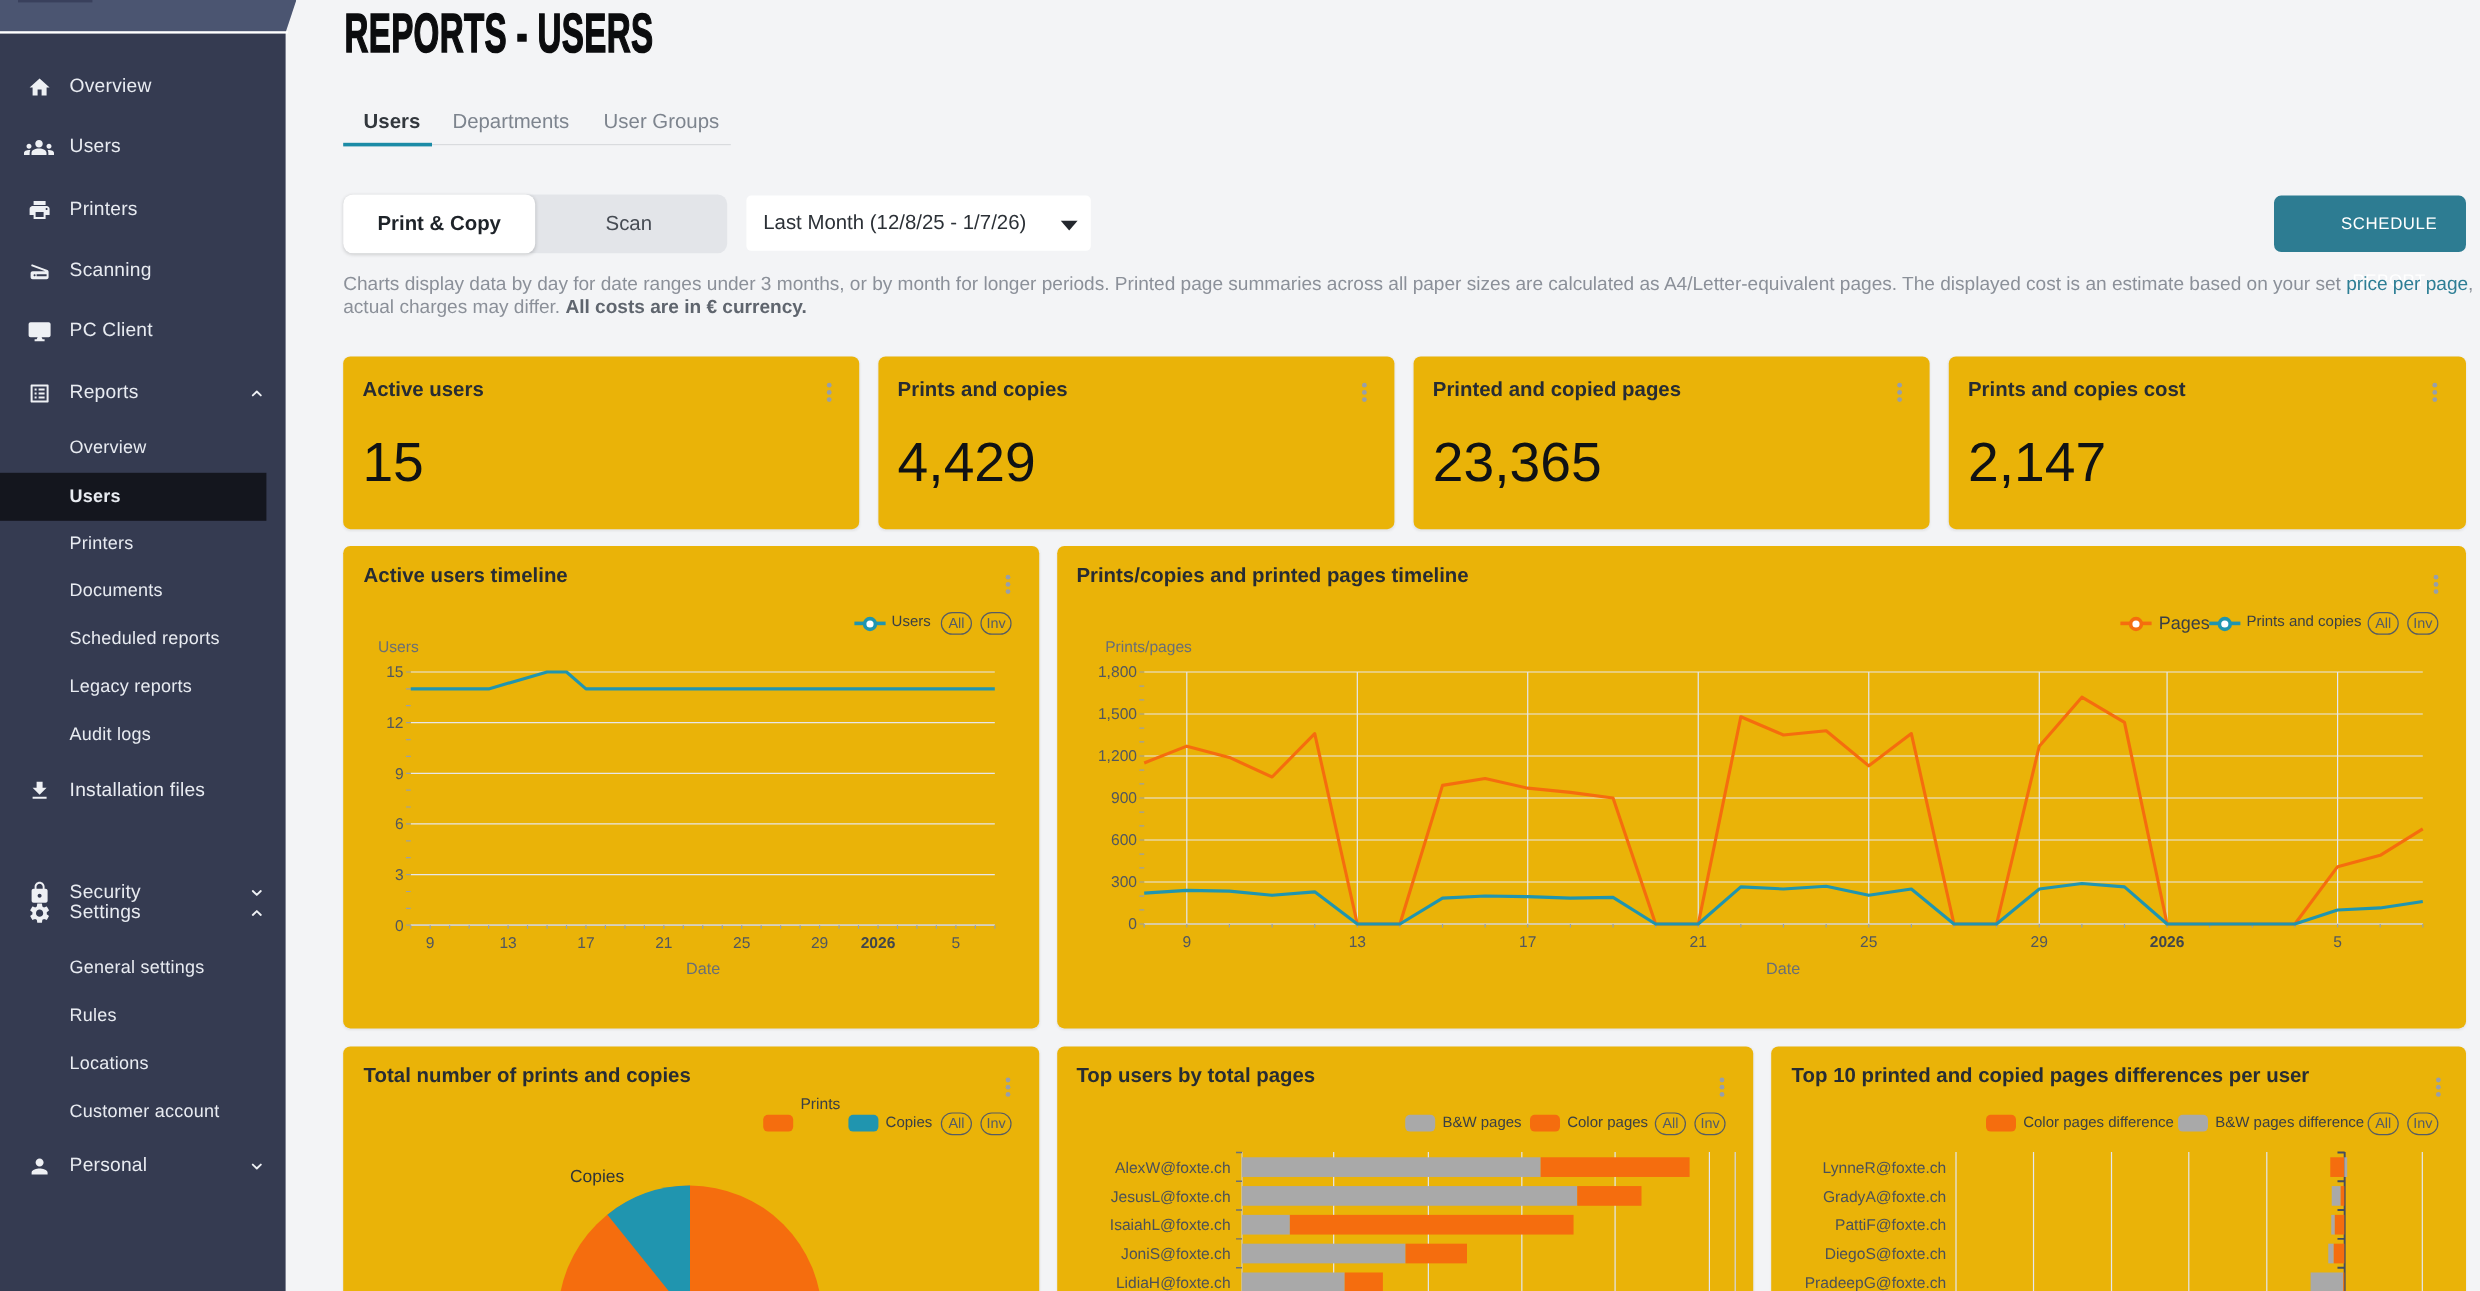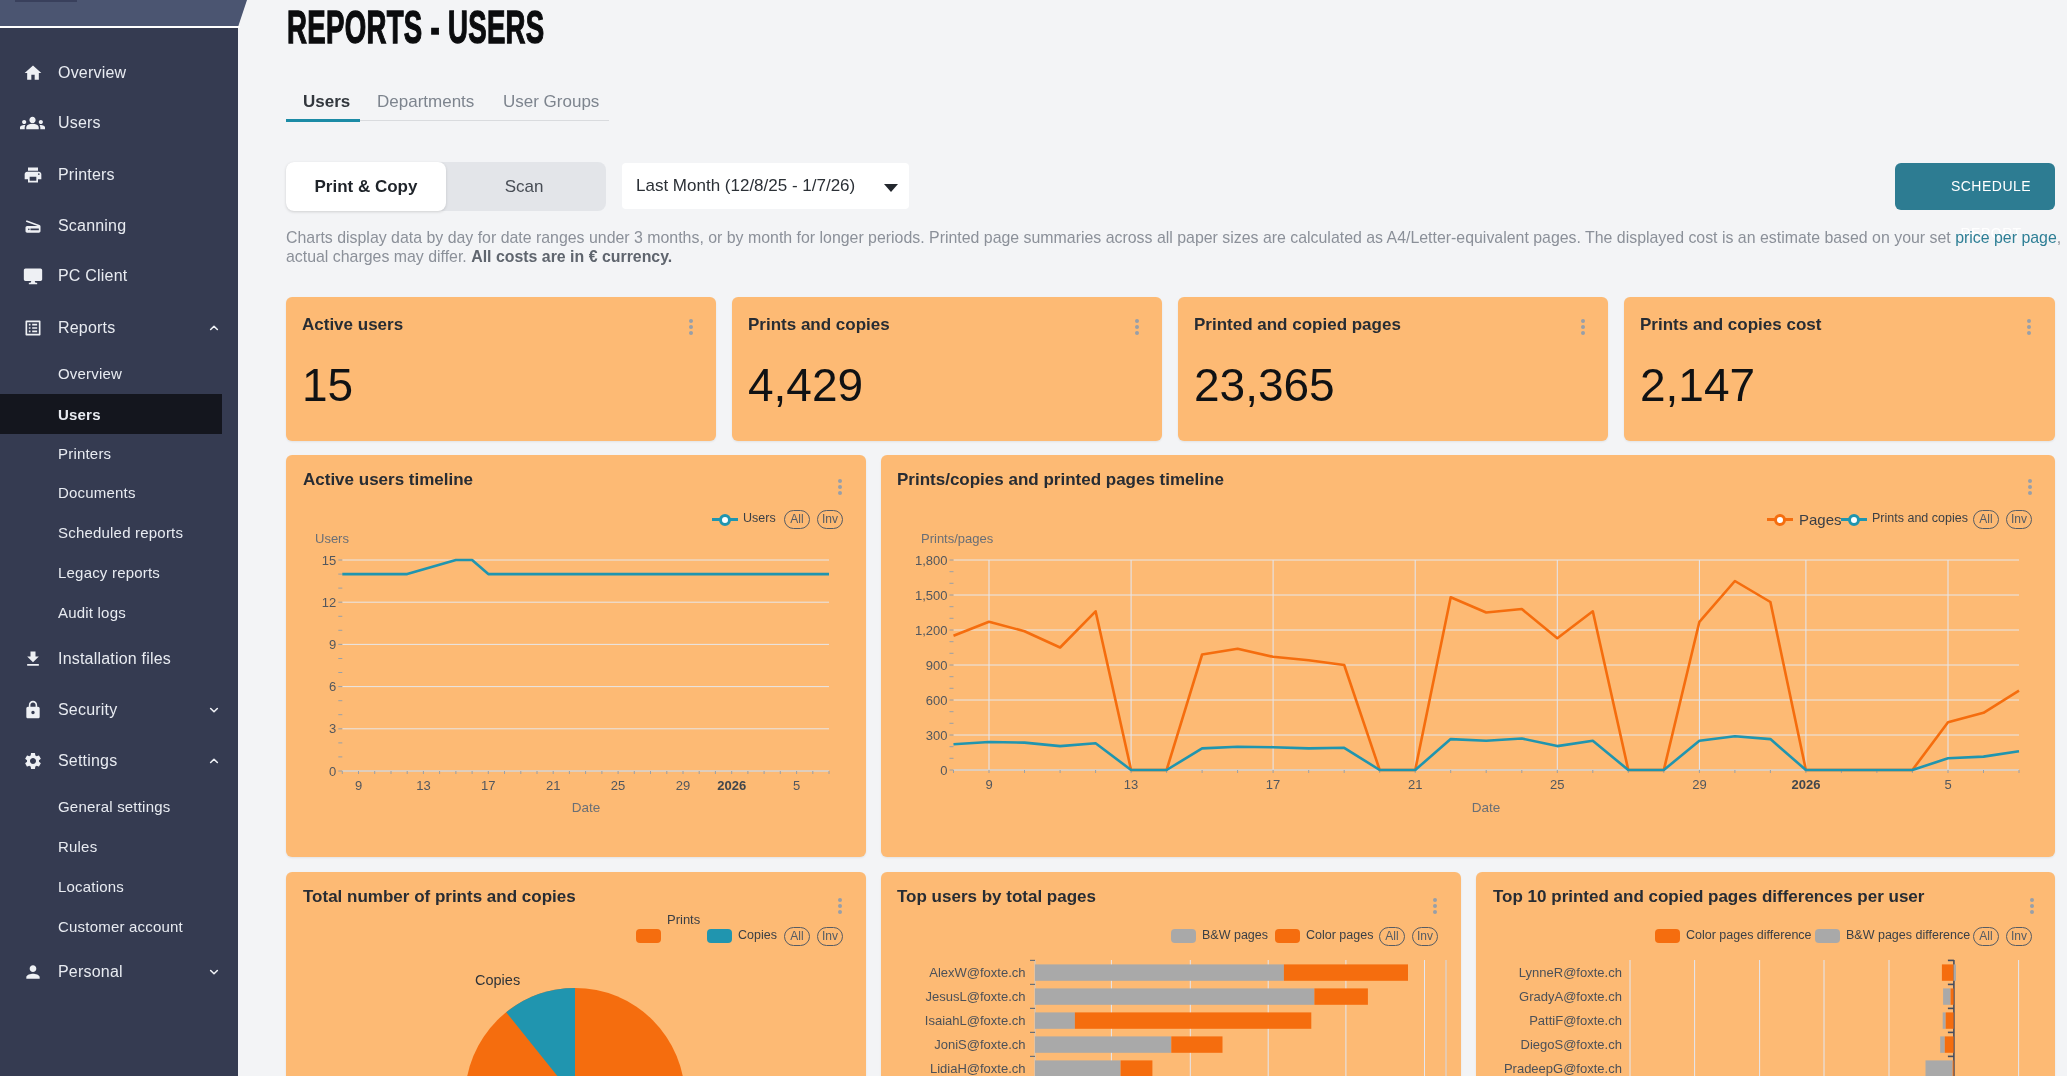--- a/index.html
+++ b/index.html
@@ -37,21 +37,21 @@
   #ddt { position:absolute; left:636px; top:163px; height:46px; line-height:46px; font-size:17px; color:#2b3036; z-index:3;}
   #ddc { position:absolute; left:884px; top:184px; width:0; height:0; border-left:7px solid transparent; border-right:7px solid transparent; border-top:8px solid #23272d; z-index:3;}
   
   #sched { position:absolute; left:1895px; top:163px; width:160px; height:47px; background:#2d7c92; border-radius:6px; color:#ffffff;
      font-size:14px; line-height:47px; text-align:center; letter-spacing:0.5px; z-index:2;padding-left:32px;}
   
   #para { position:absolute; left:286px; top:228px; width:1800px; font-size:15.9px; line-height:19px; color:#8b9099; z-index:2;}
   #para .bld { color:#5f656e; font-weight:bold; }
   #para a { color:#2d7e95; text-decoration:none; }
   
-  .card { position:absolute; background:#fdba74; border-radius:6px; box-shadow:0 1px 2px rgba(33,33,33,0.08); z-index:2;}
+  .card { position:absolute; background:#eab308; border-radius:6px; box-shadow:0 1px 2px rgba(33,33,33,0.08); z-index:2;}
   .ctitle { position:absolute; font-size:17px; font-weight:bold; color:#272c33; white-space:nowrap; }
   .kebab { position:absolute; width:4px; }
   .kebab span { display:block; width:4px; height:4px; border-radius:50%; background:#989fa8; margin-bottom:2px; }
   .statnum { position:absolute; left:16px; top:61px; font-size:46px; color:#101214; letter-spacing:0px;}
 </style>
 </head>
 <body>
 <div id="main"></div>
 <div id="sidebar"></div>
 <div id="band"></div>
@@ -116,21 +116,21 @@
   </div>
 <div class="nav sub" style="top:591.5px;">
     <span class="lbl">Audit logs</span>
   </div>
 <div class="nav" style="top:638.5px;">
     <svg class="ic" width="20" height="20" viewBox="0 0 24 24" fill="#eef0f4">
       <path d="M19 9h-4V3H9v6H5l7 7 7-7zM5 18v2h14v-2H5z"></path>
     </svg>
     <span class="lbl">Installation files</span>
   </div>
-<div class="nav" style="top:690px;">
+<div class="nav" style="top:724px;">
     <svg class="ic" width="20" height="20" viewBox="0 0 24 24" fill="#eef0f4">
       <path d="M18 8h-1V6c0-2.76-2.24-5-5-5S7 3.24 7 6v2H6c-1.1 0-2 .9-2 2v10c0 1.1.9 2 2 2h12c1.1 0 2-.9 2-2V10c0-1.1-.9-2-2-2zm-6 9c-1.1 0-2-.9-2-2s.9-2 2-2 2 .9 2 2-.9 2-2 2zm3.1-9H8.9V6c0-1.71 1.39-3.1 3.1-3.1 1.71 0 3.1 1.39 3.1 3.1v2z"></path>
     </svg>
     <span class="lbl">Security</span>
     <svg class="ch" width="16" height="24" viewBox="0 0 24 24" fill="none" stroke="#eef0f4" stroke-width="2.4" stroke-linecap="round" stroke-linejoin="round">
       <path d="M7 9.8 12 14.6l5-4.8"></path>
     </svg>
   </div>
 <div class="nav" style="top:741px;">
     <svg class="ic" width="20" height="20" viewBox="0 0 24 24" fill="#eef0f4">

